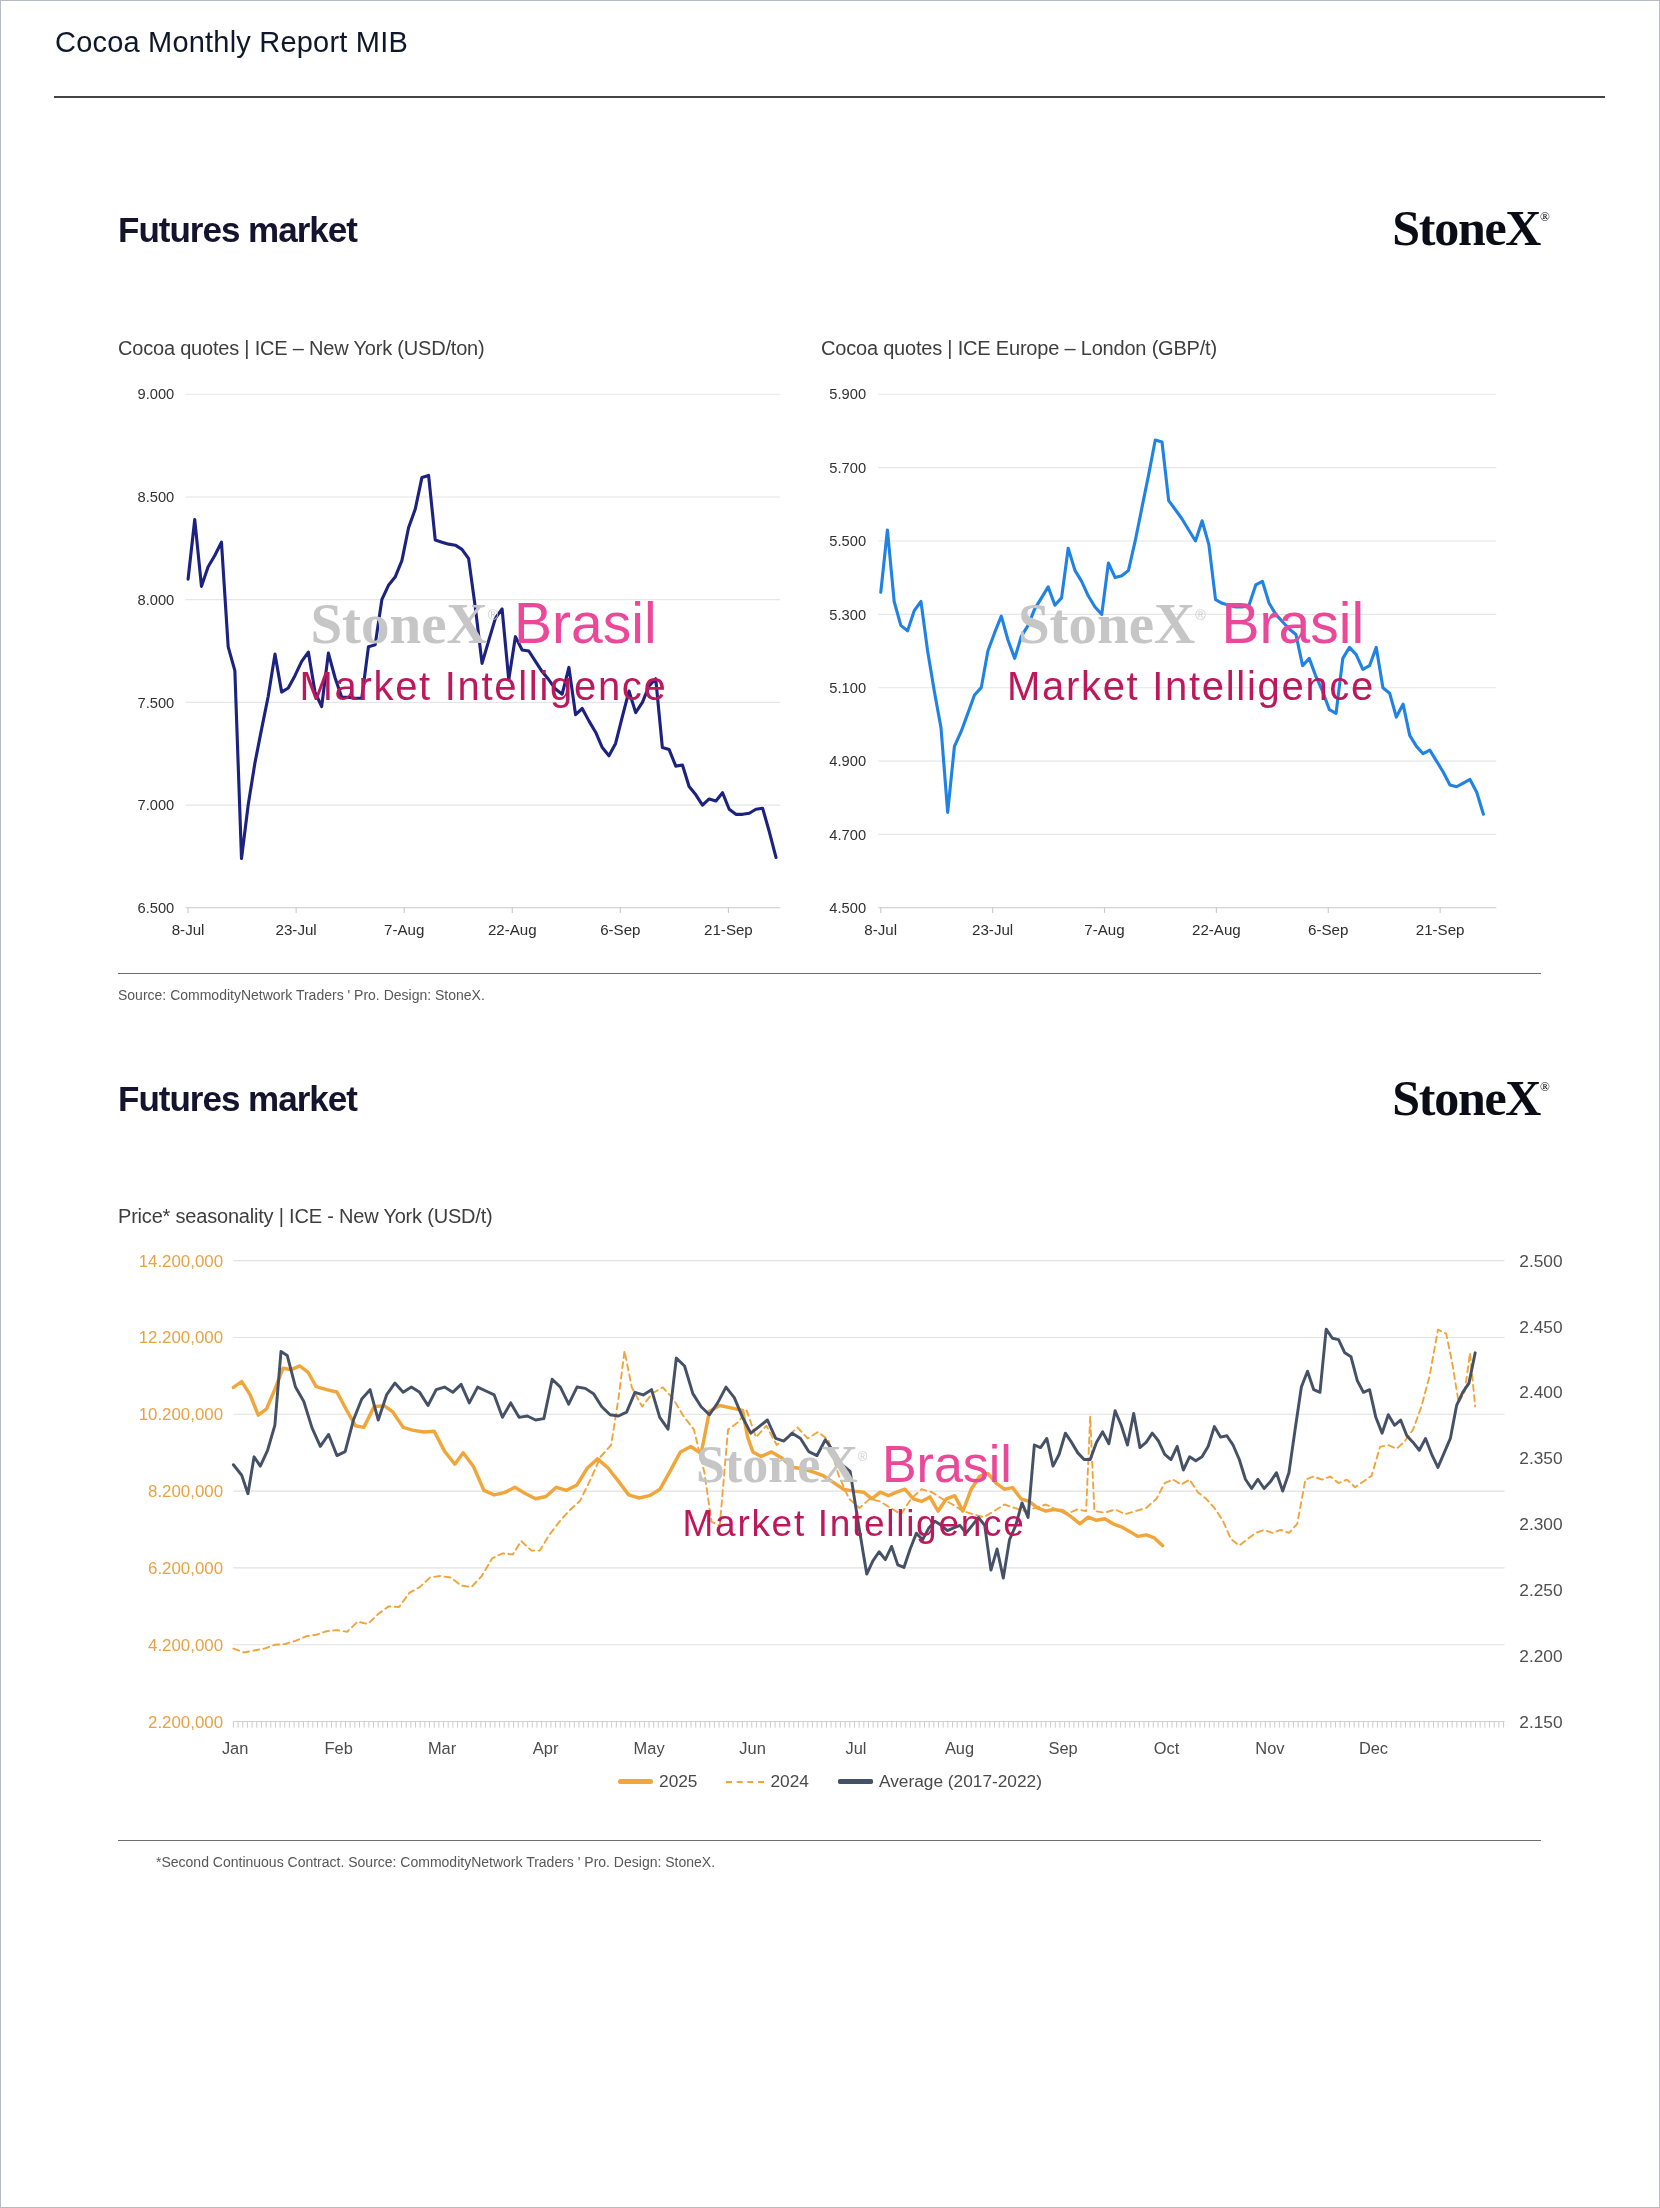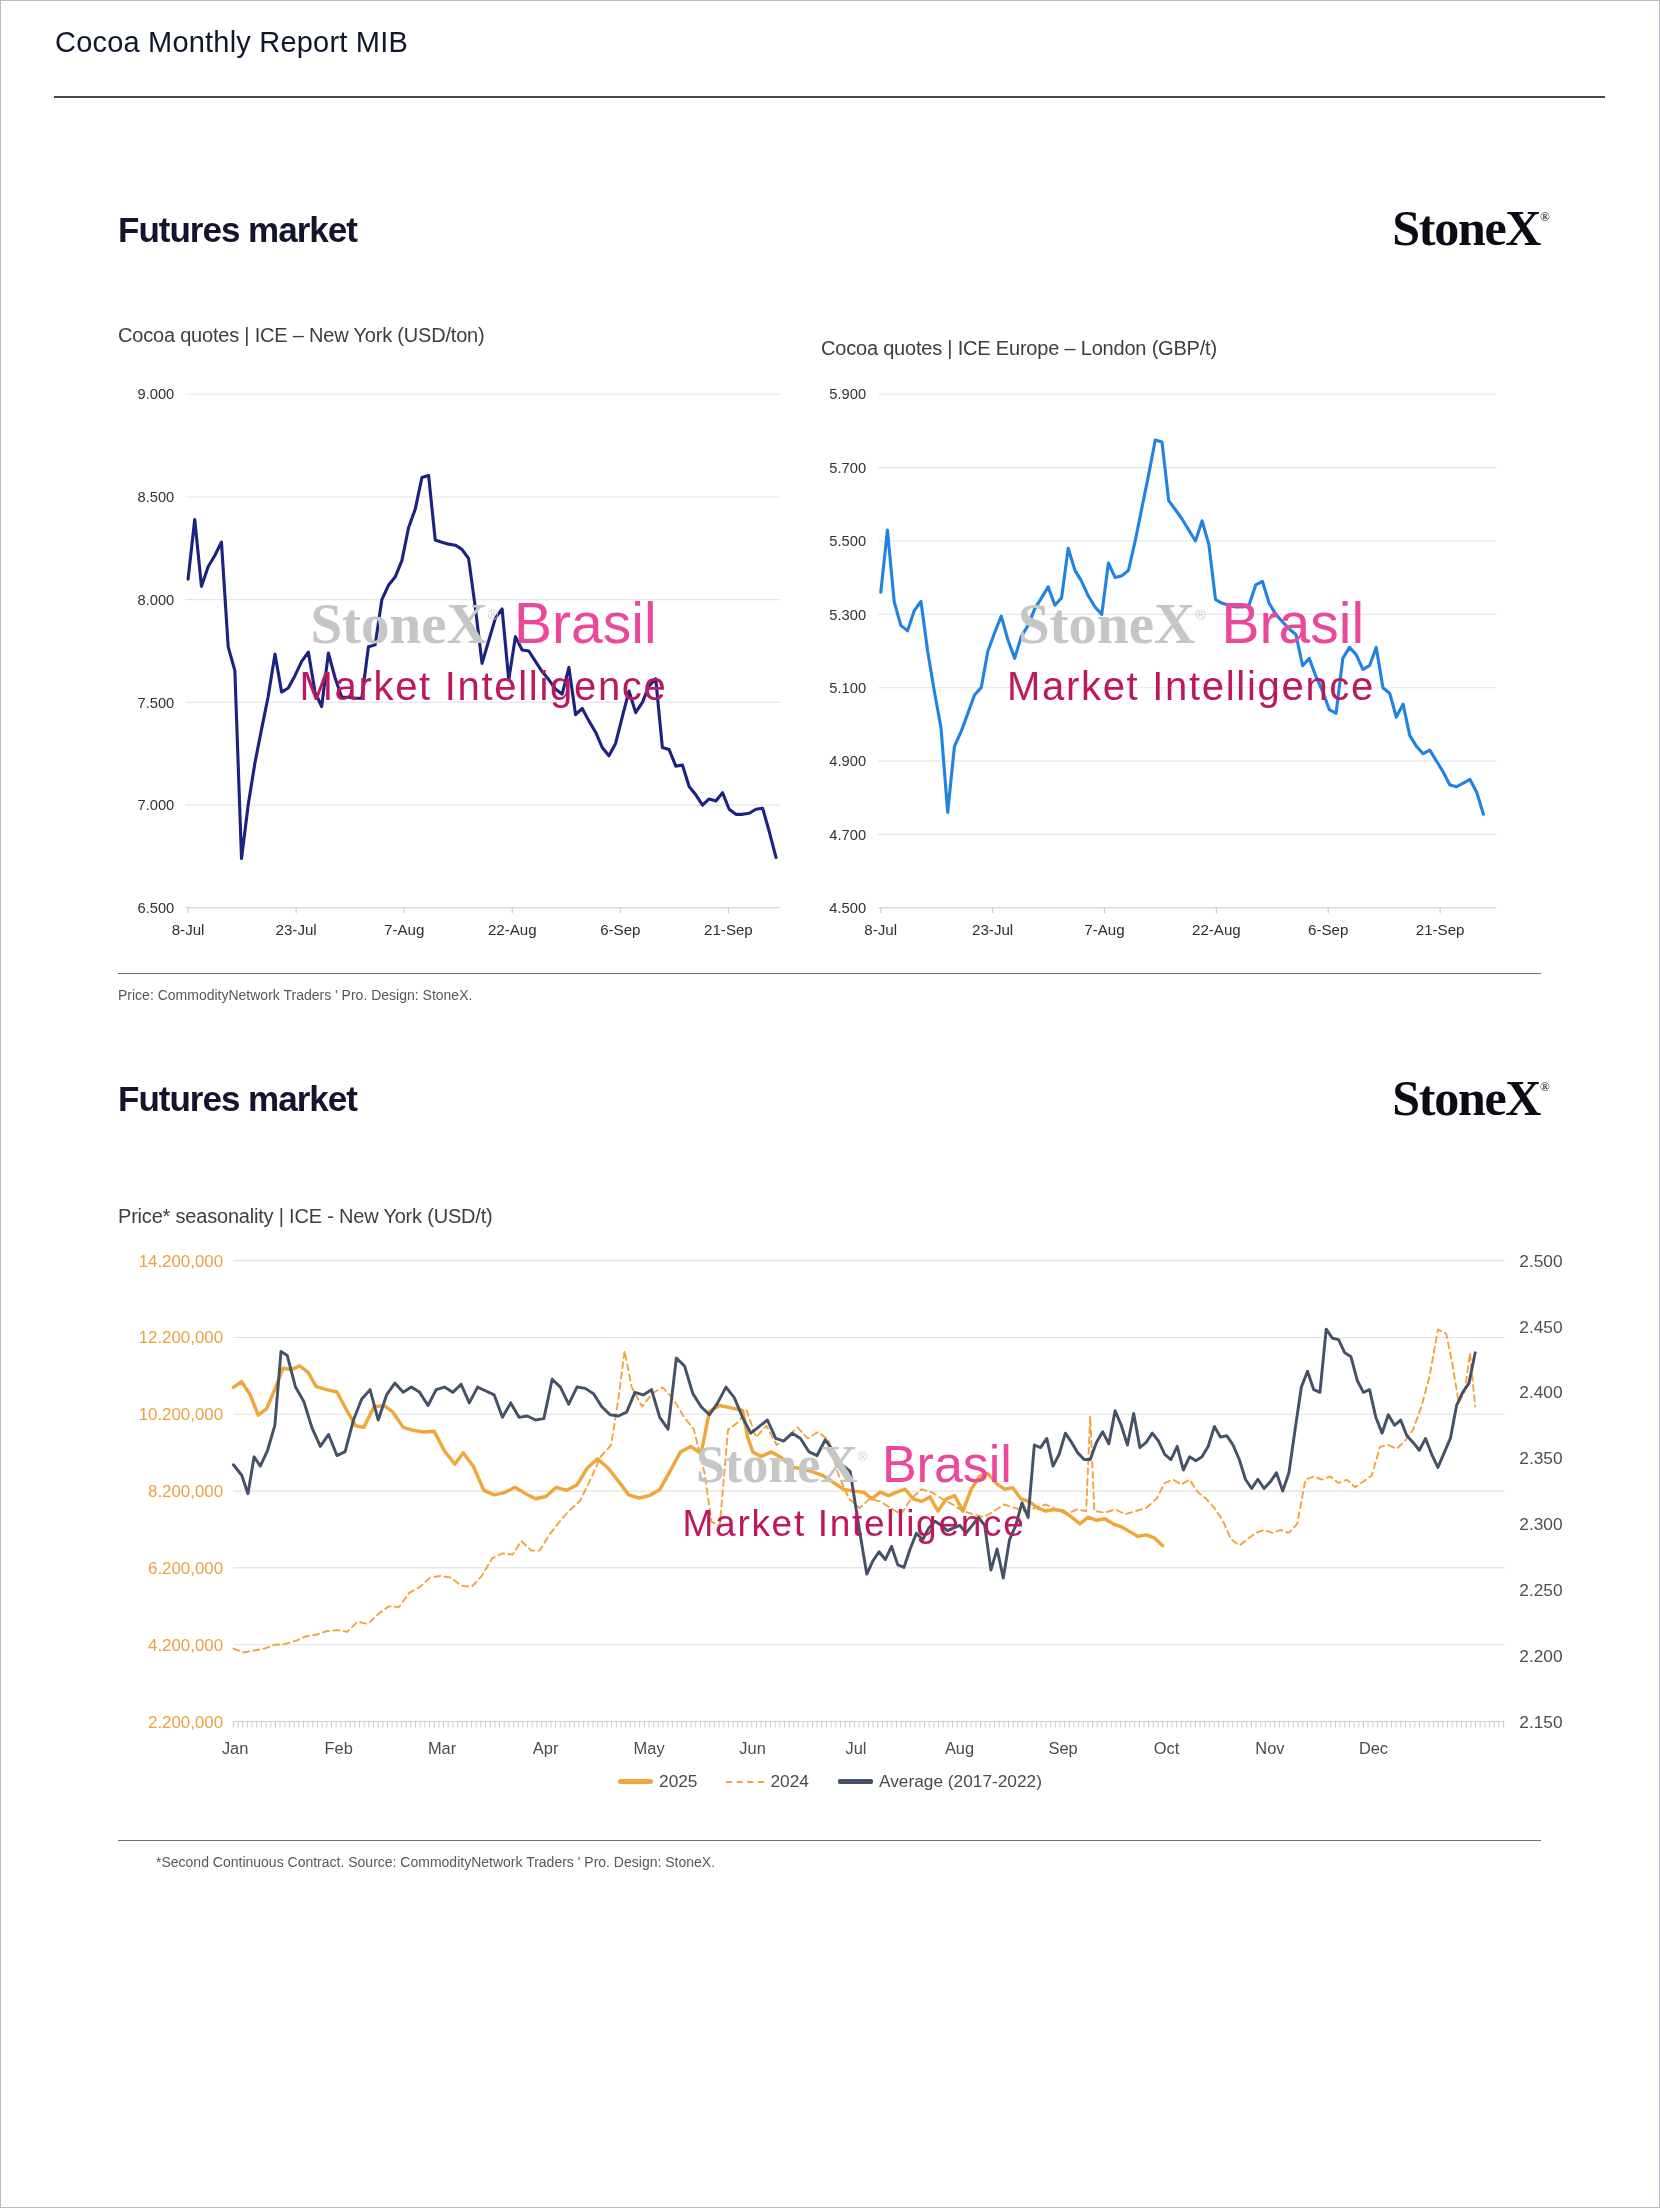--- a/index.html
+++ b/index.html
@@ -37,21 +37,21 @@
 <body>
 
 <div class="frame"></div>
 
 <div class="abs report-title">Cocoa Monthly Report MIB</div>
 <div class="abs title-rule"></div>
 
 <div class="abs section-heading" style="left:118px;top:210px;">Futures market</div>
 <div class="abs brand-logo" style="left:1358px;top:199px;width:192px;text-align:right;"><span>StoneX</span><sup>®</sup></div>
 
-<div class="abs chart-title" style="left:118px;top:324px;">Cocoa quotes | ICE – New York (USD/ton)</div>
+<div class="abs chart-title" style="left:118px;top:337px;">Cocoa quotes | ICE – New York (USD/ton)</div>
 <div class="abs chart-title" style="left:821px;top:337px;text-align:right;">Cocoa quotes | ICE Europe – London (GBP/t)</div>
 
 <div class="abs" id="chart-ny" style="left:112px;top:370px;width:683px;height:575px;"><svg width="683" height="575" viewBox="0 0 790 665">
       <line x1="85" y1="28" x2="773" y2="28" stroke="#e6e6e6" stroke-width="1.3"></line>
       <text x="72" y="34" text-anchor="end" font-size="17" fill="#323232">9.000</text>
       <line x1="85" y1="146.79999999999995" x2="773" y2="146.79999999999995" stroke="#e6e6e6" stroke-width="1.3"></line>
       <text x="72" y="152.79999999999995" text-anchor="end" font-size="17" fill="#323232">8.500</text>
       <line x1="85" y1="265.6" x2="773" y2="265.6" stroke="#e6e6e6" stroke-width="1.3"></line>
       <text x="72" y="271.6" text-anchor="end" font-size="17" fill="#323232">8.000</text>
       <line x1="85" y1="384.4" x2="773" y2="384.4" stroke="#e6e6e6" stroke-width="1.3"></line>
@@ -109,21 +109,21 @@
 <div class="abs wm wm-lg" style="left:186px;top:394px;width:595px;height:515px;">
   <div class="wm1"><span class="wm-serif">StoneX</span><sup>®</sup><span class="wm-light"> Brasil</span></div>
   <div class="wm2">Market Intelligence</div>
 </div>
 <div class="abs wm wm-lg" style="left:886px;top:394px;width:610px;height:515px;">
   <div class="wm1"><span class="wm-serif">StoneX</span><sup>®</sup><span class="wm-light"> Brasil</span></div>
   <div class="wm2">Market Intelligence</div>
 </div>
 
 <div class="abs rule" style="left:118px;top:973px;width:1423px;height:1.3px;background:#6e6e6e;"></div>
-<div class="abs small-note" style="left:118px;top:987px;">Price: CommodityNetwork Traders ' Pro. Design: StoneX.</div>
+<div class="abs small-note" style="left:118px;top:987px;">Source: CommodityNetwork Traders ' Pro. Design: StoneX.</div>
 
 <div class="abs section-heading" style="left:118px;top:1079px;">Futures market</div>
 <div class="abs brand-logo" style="left:1358px;top:1069px;width:192px;text-align:right;"><span>StoneX</span><sup>®</sup></div>
 
 <div class="abs chart-title" style="left:118px;top:1205px;">Price* seasonality | ICE - New York (USD/t)</div>
 
 <div class="abs" id="chart-seasonality" style="left:121px;top:1245px;width:1496px;height:519px;"><svg width="1496" height="519" viewBox="0 0 1730 600">
       <line x1="130" y1="18" x2="1600" y2="18" stroke="#e1e1e1" stroke-width="1.3"></line>
       <text x="118" y="25" text-anchor="end" font-size="19.5" fill="#e8a243">14.200,000</text>
       <line x1="130" y1="106.83333333333331" x2="1600" y2="106.83333333333331" stroke="#e1e1e1" stroke-width="1.3"></line>

